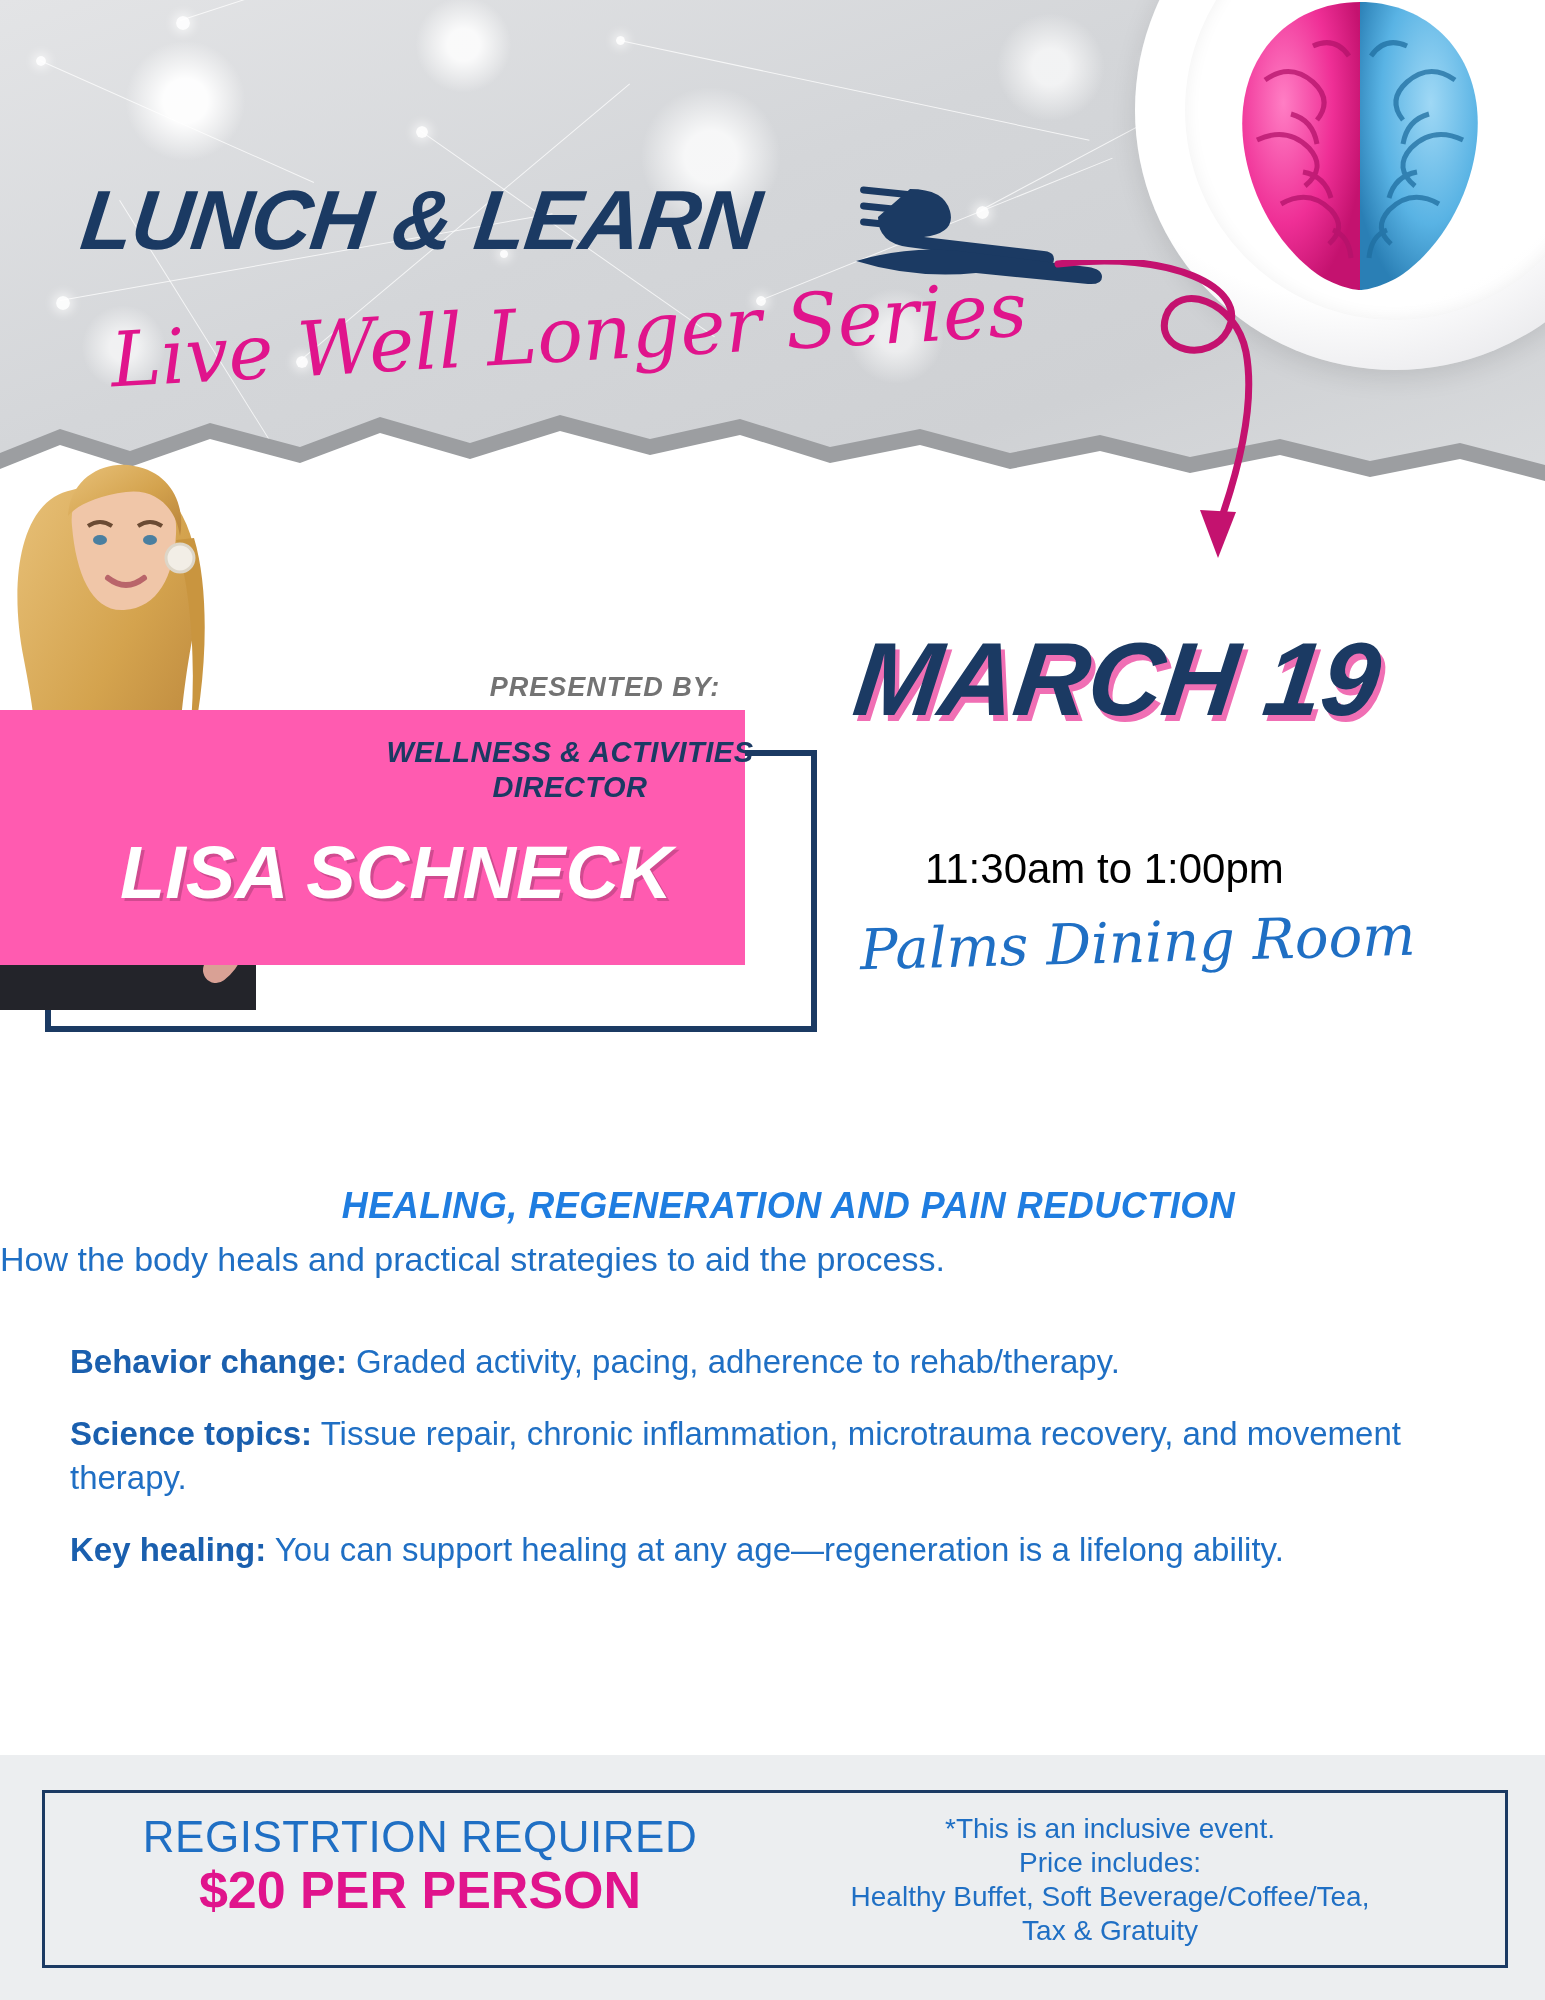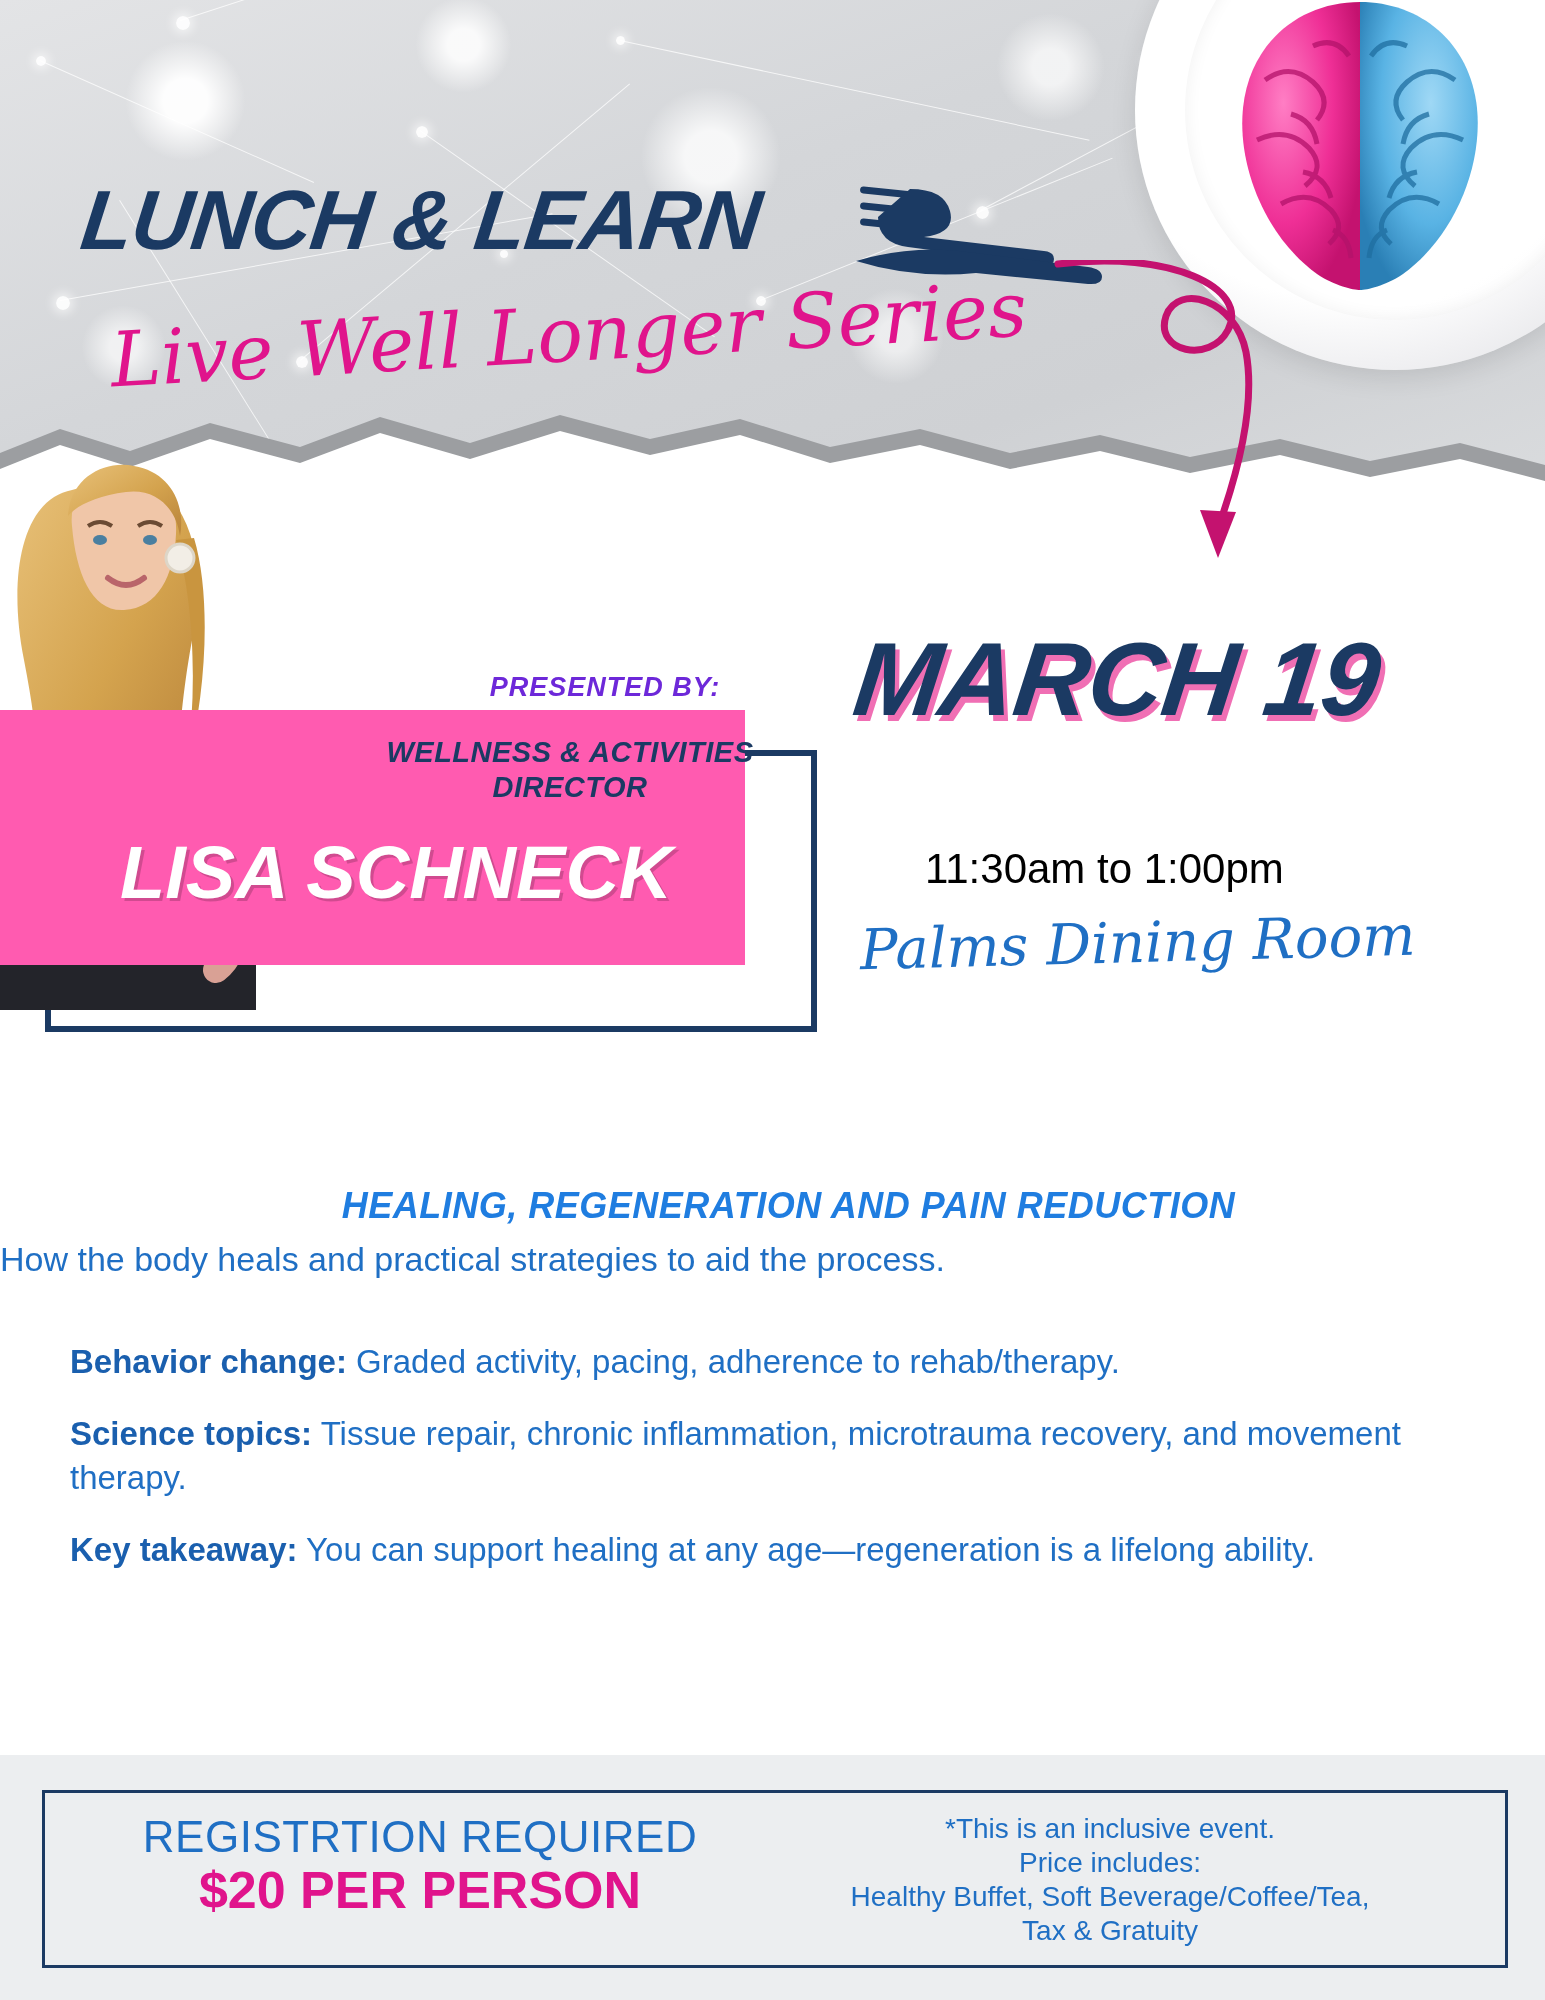--- a/index.html
+++ b/index.html
@@ -140,21 +140,21 @@
   .presented-label {
     position: absolute;
     left: 470px;
     top: 672px;
     width: 270px;
     text-align: center;
     font-weight: bold;
     font-style: italic;
     font-size: 27px;
     letter-spacing: 1px;
-    color: #6d28d9;
+    color: #737373;
     z-index: 11;
   }
   .name-frame {
     position: absolute;
     left: 45px;
     top: 750px;
     width: 760px;
     height: 270px;
     border: 6px solid #1b3a63;
     z-index: 9;
@@ -477,21 +477,21 @@
   <div class="topic-sub">How the body heals and practical strategies to aid the process.</div>
 
   <div class="bullets">
     <div class="bullet">
       <b>Behavior change:</b><span> Graded activity, pacing, adherence to rehab/therapy.</span>
     </div>
     <div class="bullet">
       <b>Science topics:</b><span> Tissue repair, chronic inflammation, microtrauma recovery, and movement therapy.</span>
     </div>
     <div class="bullet">
-      <b>Key takeaway:</b><span> You can support healing at any age—regeneration is a lifelong ability.</span>
+      <b>Key healing:</b><span> You can support healing at any age—regeneration is a lifelong ability.</span>
     </div>
   </div>
 
   <div class="footer-bg"></div>
   <div class="footer-box"></div>
   <div class="reg-required">REGISTRTION REQUIRED</div>
   <div class="price">$20 PER PERSON</div>
   <div class="inclusive">
     <div>*This is an inclusive event.</div>
     <div>Price includes:</div>

